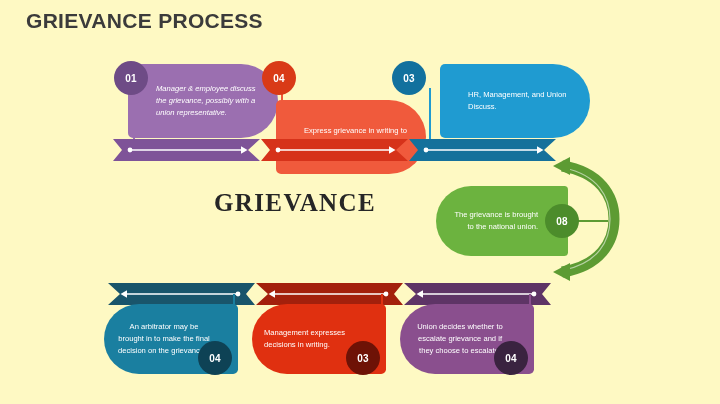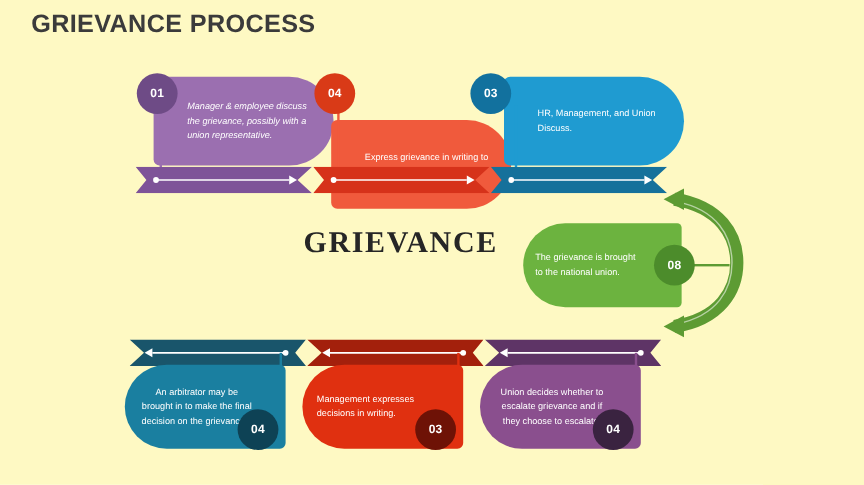--- a/index.html
+++ b/index.html
@@ -36,21 +36,21 @@
     font-family: "Liberation Sans", sans-serif;
     white-space: nowrap;
   }
 
   
   #center-title {
     position: absolute;
     left: 175px;
     top: 186px;
     width: 240px;
-    text-align: right;
+    text-align: center;
     font-family: "Liberation Serif", serif;
     font-size: 25px;
     font-weight: bold;
     letter-spacing: 1.4px;
     color: #262626;
     line-height: 1.38;
   }
   #center-title .ln { display: block; }
 
   
@@ -166,38 +166,38 @@
         <path d="M0,0 L147,0 L135,11 L147,22 L0,22 L9,11 Z" fill="#D6321A"></path>
         <line x1="17" y1="11" x2="128" y2="11" stroke="#ffffff" stroke-width="1.4"></line>
         <circle cx="17" cy="11" r="2.4" fill="#ffffff"></circle>
         <path d="M128,7.2 L134.5,11 L128,14.8 Z" fill="#ffffff"></path>
       </svg>
     </div>
     <div class="badge" style="left:262px; top:61px; width:34px; height:34px; background:#D93A17;">04</div>
   </div>
 
   <div class="step">
-    <div class="card top" style="left:420px; top:64px; width:150px; height:74px; background:#1F9BD1;">
+    <div class="card top" style="left:440px; top:64px; width:150px; height:74px; background:#1F9BD1;">
       <div class="txt" style="padding-left:28px; padding-right:10px;">HR, Management, and Union Discuss.</div>
     </div>
     <div class="stem" style="left:429px; top:88px; height:62px; background:#1F9BD1;"></div>
     <div class="ribbon" style="left:409px; top:139px; width:147px; height:22px;">
       <svg width="147" height="22" viewBox="0 0 147 22">
         <path d="M0,0 L147,0 L135,11 L147,22 L0,22 L9,11 Z" fill="#15719B"></path>
         <line x1="17" y1="11" x2="128" y2="11" stroke="#ffffff" stroke-width="1.4"></line>
         <circle cx="17" cy="11" r="2.4" fill="#ffffff"></circle>
         <path d="M128,7.2 L134.5,11 L128,14.8 Z" fill="#ffffff"></path>
       </svg>
     </div>
     <div class="badge" style="left:392px; top:61px; width:34px; height:34px; background:#12719E;">03</div>
   </div>
 
   <div class="step">
     <div class="card green" style="left:436px; top:186px; width:132px; height:70px; background:#6CB33F;">
-      <div class="txt" style="padding-left:10px; padding-right:30px; text-align:left;">The grievance is brought to the national union.</div>
+      <div class="txt" style="padding-left:10px; padding-right:30px; text-align:right;">The grievance is brought to the national union.</div>
     </div>
     <div id="arc-wrap">
       <svg width="84" height="134" viewBox="0 0 84 134">
         <path d="M22,14 C60,20 74,44 74,67 C74,90 60,114 22,120" fill="none" stroke="#5D9B33" stroke-width="11" stroke-linecap="butt"></path>
         <path d="M24,16 C58,23 70,45 70,67 C70,89 58,111 24,118" fill="none" stroke="#ffffff" stroke-width="1.2" opacity="0.55"></path>
         <path d="M30,5 L30,23 L13,14 Z" fill="#5D9B33"></path>
         <path d="M30,111 L30,129 L13,120 Z" fill="#5D9B33"></path>
       </svg>
     </div>
     <div id="arc-line"></div>

